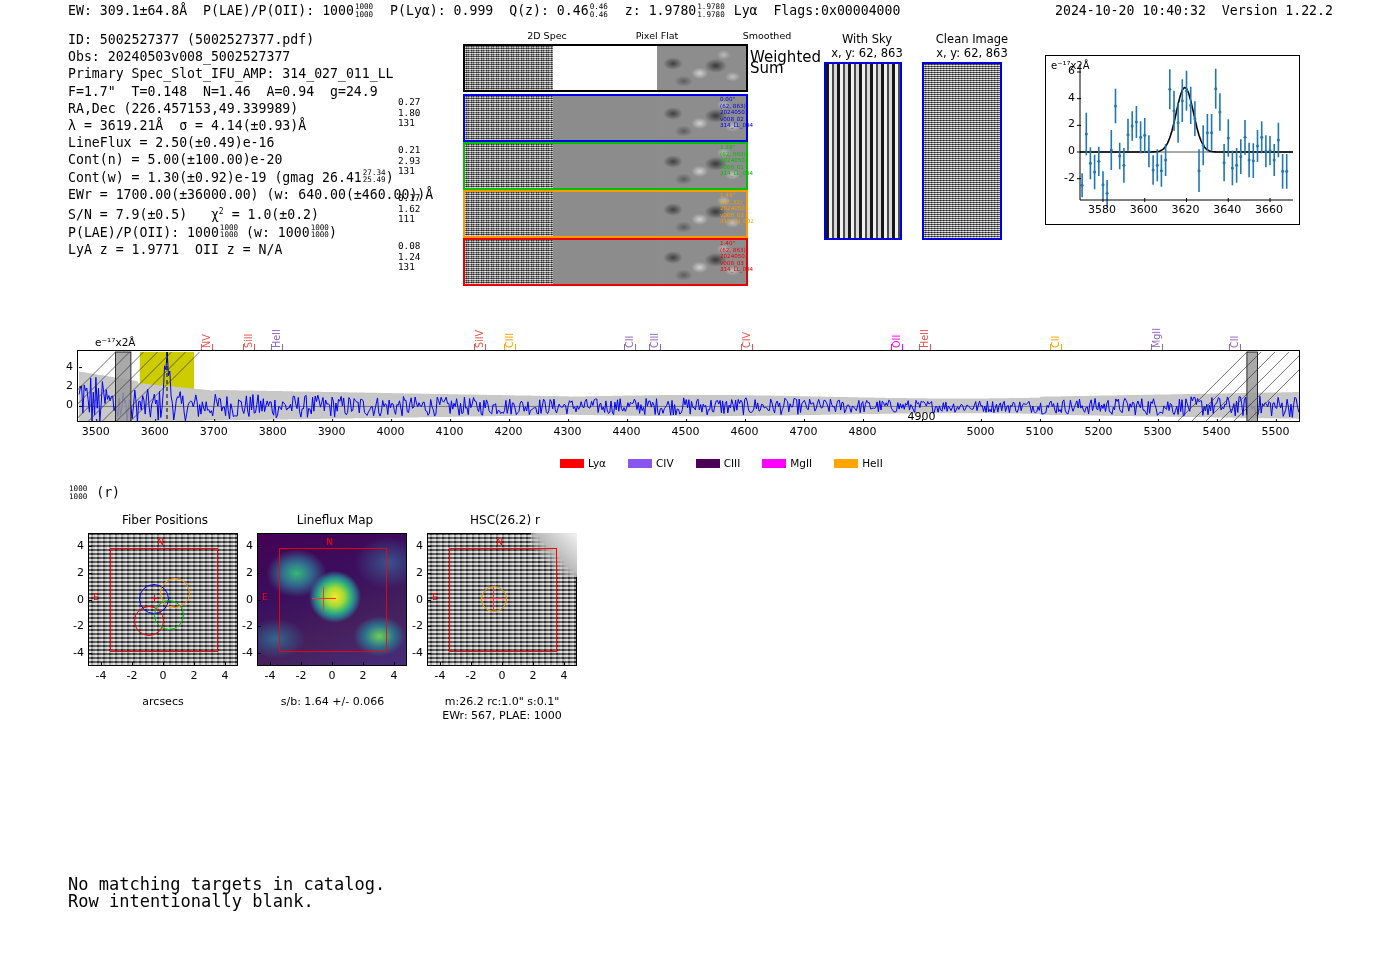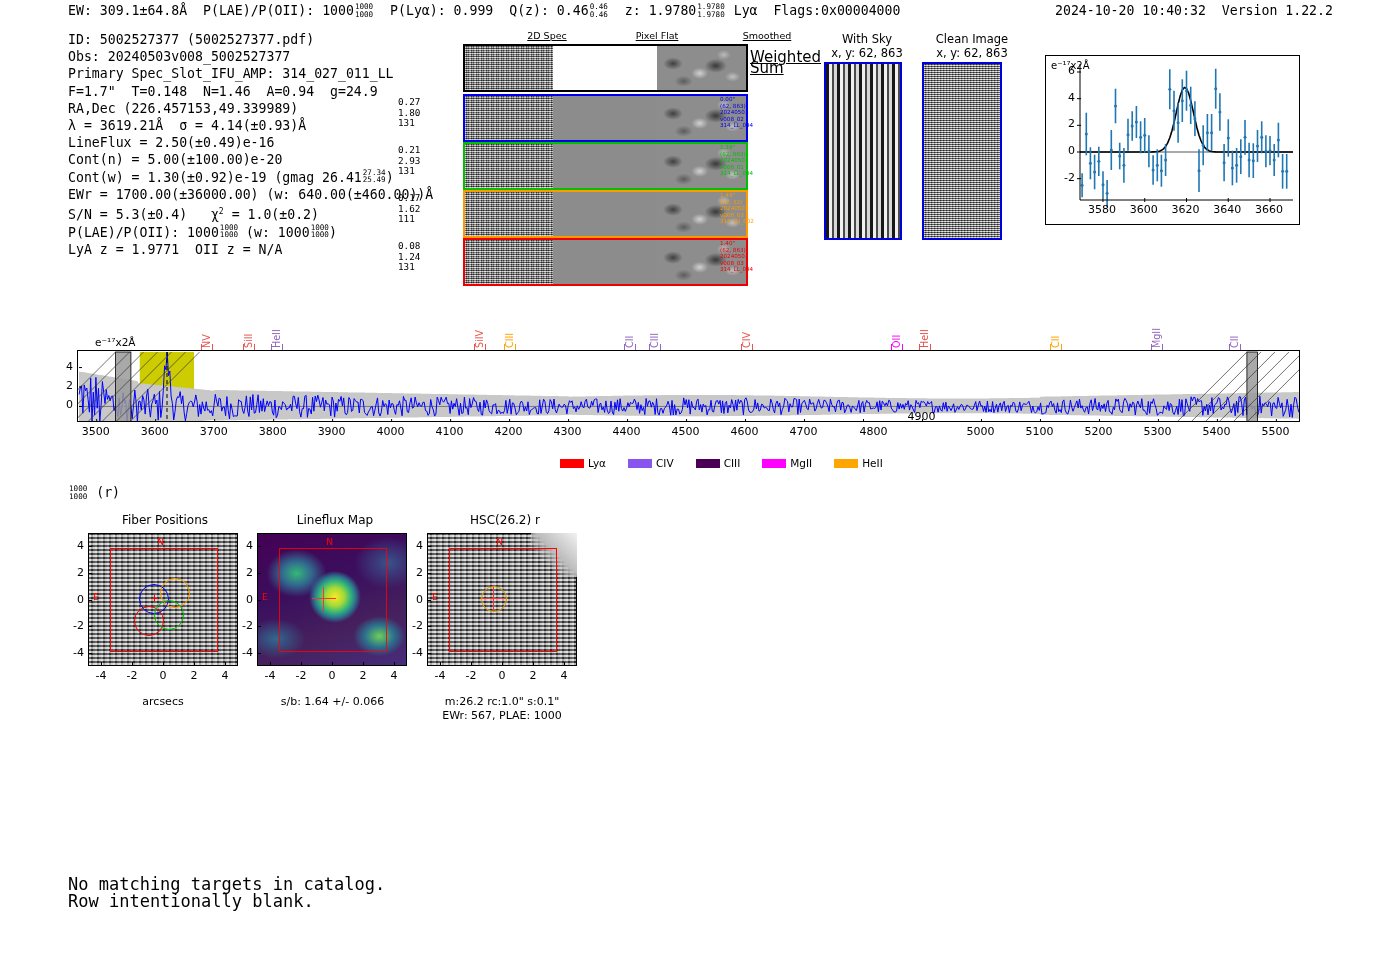--- a/index.html
+++ b/index.html
@@ -16,21 +16,21 @@
   .frac span{display:block;}
 
   
   #info{position:absolute;left:68px;top:31px;font-size:13.2px;line-height:17.2px;white-space:pre;}
   .sup{font-size:8px;vertical-align:super;}
   .supsub{display:inline-block;font-size:7.6px;line-height:7.8px;vertical-align:-0.1em;text-align:left;margin-left:1px;}
   .supsub span{display:block;}
 
   
   #specblk{position:absolute;left:430px;top:30px;}
-  .collab{position:absolute;font-size:9.5px;text-decoration:underline;}
+  .collab{position:absolute;font-size:9.5px;}
   .panelrow{position:absolute;}
   .pimg{position:absolute;overflow:hidden;}
   .noise{
     background-color:#8a8a8a;
     background-image:
       repeating-linear-gradient(0deg, rgba(255,255,255,.55) 0 1px, rgba(0,0,0,.5) 1px 2px, rgba(255,255,255,.25) 2px 3px, rgba(0,0,0,.3) 3px 4px),
       repeating-linear-gradient(90deg, rgba(255,255,255,.5) 0 1px, rgba(0,0,0,.45) 1px 2px, rgba(255,255,255,.2) 2px 3px, rgba(0,0,0,.35) 3px 4px, rgba(255,255,255,.35) 4px 5px);
   }
   .smooth{
     background-color:#8d8d8d;
@@ -101,21 +101,21 @@
 <div id="info" class="mono"><span>ID: 5002527377 (5002527377.pdf)</span>
 <span>Obs: 20240503v008_5002527377</span>
 <span>Primary Spec_Slot_IFU_AMP: 314_027_011_LL</span>
 <span>F=1.7"  T=0.148  N=1.46  A=0.94  g=24.9</span>
 <span>RA,Dec (226.457153,49.339989)</span>
 <span>λ = 3619.21Å  σ = 4.14(±0.93)Å</span>
 <span>LineFlux = 2.50(±0.49)e-16</span>
 <span>Cont(n) = 5.00(±100.00)e-20</span>
 <span><span>Cont(w) = 1.30(±0.92)e-19 (gmag 26.41</span><span class="supsub"><span>27.34</span><span>25.49</span></span><span>)</span></span>
 <span>EWr = 1700.00(±36000.00) (w: 640.00(±460.00))Å</span>
-<span><span>S/N = 5.3(±0.4)   χ</span><span class="sup">2</span><span> = 1.0(±0.2)</span></span>
+<span><span>S/N = 7.9(±0.5)   χ</span><span class="sup">2</span><span> = 1.0(±0.2)</span></span>
 <span><span>P(LAE)/P(OII): 1000</span><span class="supsub"><span>1000</span><span>1000</span></span><span> (w: 1000</span><span class="supsub"><span>1000</span><span>1000</span></span><span>)</span></span>
 <span>LyA z = 1.9771  OII z = N/A</span></div>
 
 <div id="specblk">
   <div class="collab sans" style="left:62px;top:0;width:110px;text-align:center;">2D Spec</div>
   <div class="collab sans" style="left:172px;top:0;width:110px;text-align:center;">Pixel Flat</div>
   <div class="collab sans" style="left:282px;top:0;width:110px;text-align:center;">Smoothed</div>
 
   <div class="panelrow" style="left:33px;top:14px;width:285px;height:48px;border:2px solid #000;box-sizing:border-box;">
     <div class="pimg noise" style="left:0;top:0;width:88px;height:44px;"></div>
@@ -414,21 +414,21 @@
       <div class="ticklab sans" style="left: 247.652px; top: 425px; width: 50px;">3800</div>
       <div class="ticklab sans" style="left: 306.638px; top: 425px; width: 50px;">3900</div>
       <div class="ticklab sans" style="left: 365.623px; top: 425px; width: 50px;">4000</div>
       <div class="ticklab sans" style="left: 424.609px; top: 425px; width: 50px;">4100</div>
       <div class="ticklab sans" style="left: 483.594px; top: 425px; width: 50px;">4200</div>
       <div class="ticklab sans" style="left: 542.58px; top: 425px; width: 50px;">4300</div>
       <div class="ticklab sans" style="left: 601.565px; top: 425px; width: 50px;">4400</div>
       <div class="ticklab sans" style="left: 660.551px; top: 425px; width: 50px;">4500</div>
       <div class="ticklab sans" style="left: 719.536px; top: 425px; width: 50px;">4600</div>
       <div class="ticklab sans" style="left: 778.522px; top: 425px; width: 50px;">4700</div>
-      <div class="ticklab sans" style="left: 837.507px; top: 425px; width: 50px; text-align: right;">4800</div>
+      <div class="ticklab sans" style="left: 837.507px; top: 425px; width: 50px;">4800</div>
       <div class="ticklab sans" style="left: 896.493px; top: 410px; width: 50px;">4900</div>
       <div class="ticklab sans" style="left: 955.478px; top: 425px; width: 50px;">5000</div>
       <div class="ticklab sans" style="left: 1014.46px; top: 425px; width: 50px;">5100</div>
       <div class="ticklab sans" style="left: 1073.45px; top: 425px; width: 50px;">5200</div>
       <div class="ticklab sans" style="left: 1132.43px; top: 425px; width: 50px;">5300</div>
       <div class="ticklab sans" style="left: 1191.42px; top: 425px; width: 50px;">5400</div>
       <div class="ticklab sans" style="left: 1250.41px; top: 425px; width: 50px;">5500</div>
     </div>
   <div id="main-yticks">
       <div class="ticklab-y sans" style="left: 55px; top: 398.444px; width: 18px;">0</div>

